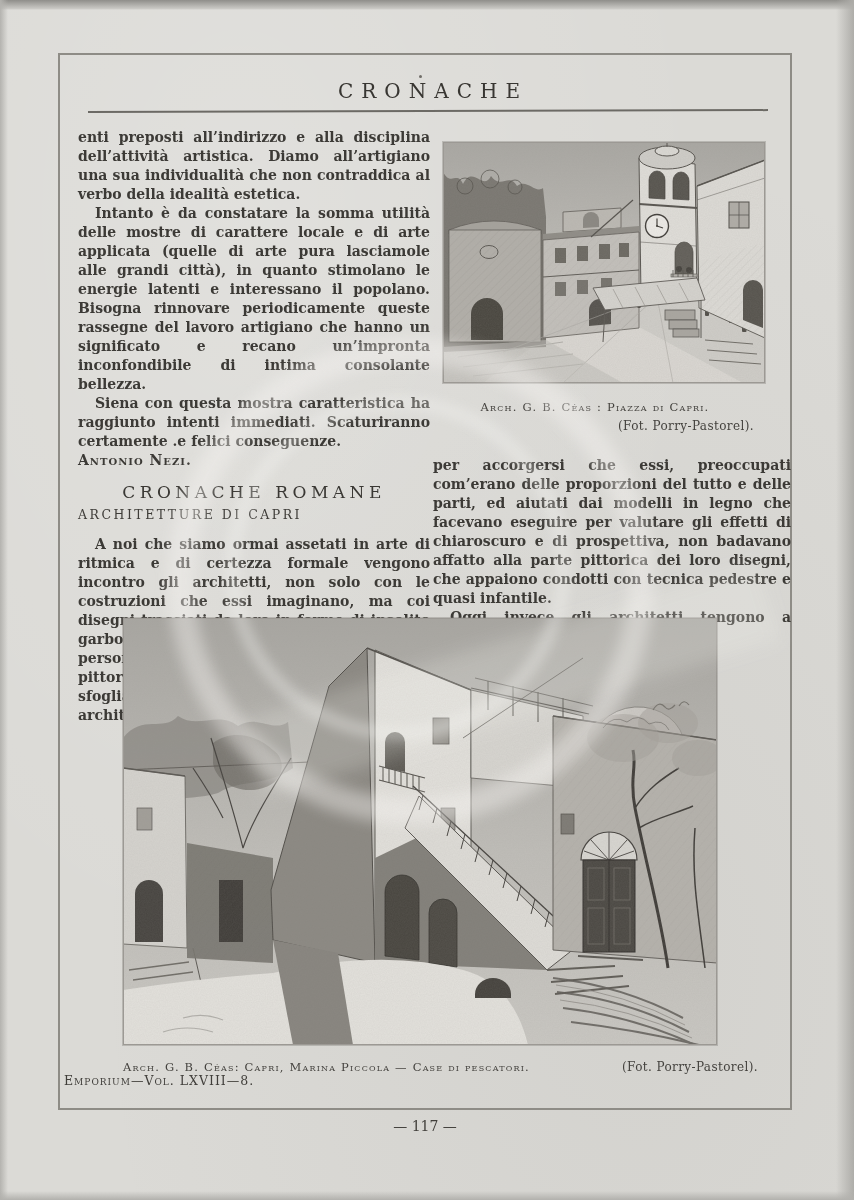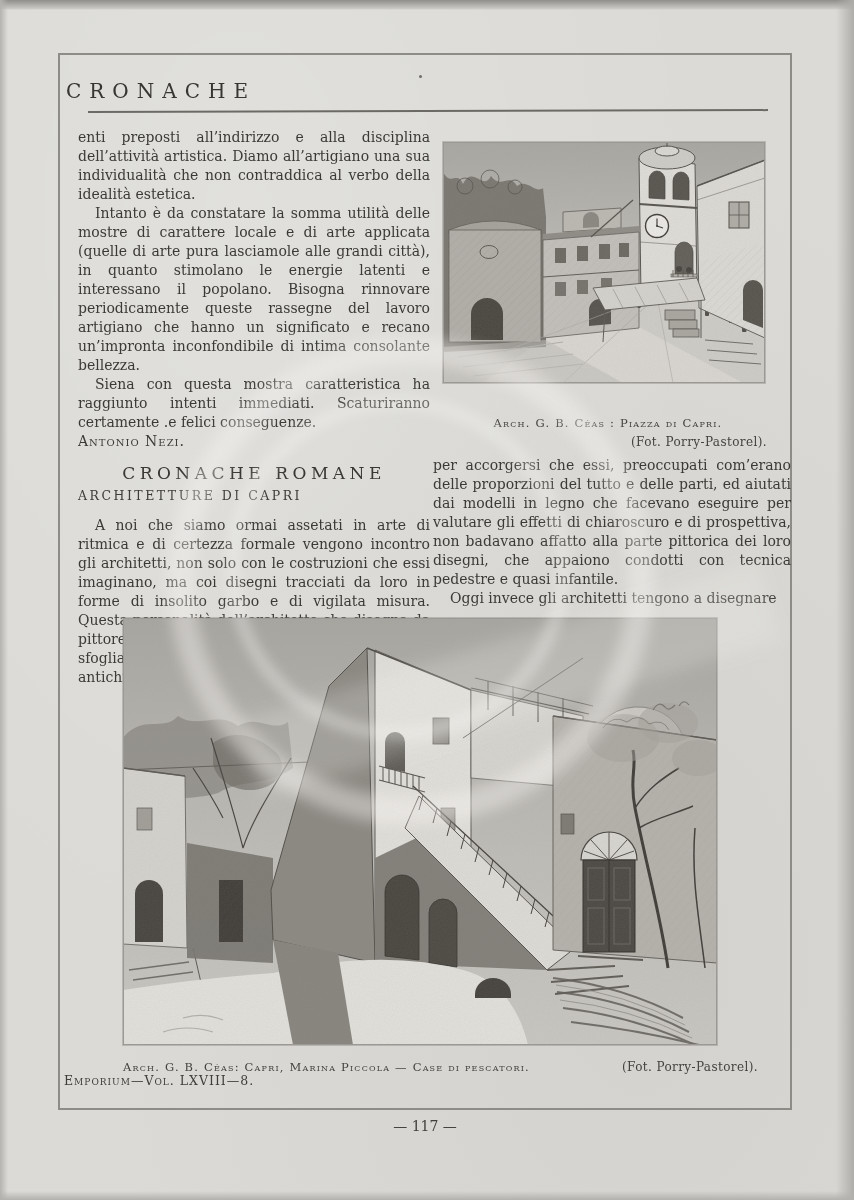--- a/index.html
+++ b/index.html
@@ -12,44 +12,44 @@
         background:linear-gradient(#8f8e8a,#c9c8c4 85%,rgba(219,218,214,0));}
   .edge-left{position:absolute;left:0;top:0;width:8px;height:1200px;
         background:linear-gradient(90deg,#b4b3af,rgba(219,218,214,0));}
   .edge-right{position:absolute;right:0;top:0;width:18px;height:1200px;
         background:linear-gradient(270deg,#aeada9,rgba(219,218,214,0));}
   .edge-bottom{position:absolute;left:0;bottom:0;width:854px;height:9px;
         background:linear-gradient(0deg,#b2b1ad,rgba(219,218,214,0));}
 
   .frame{position:absolute;left:58px;top:53px;width:730px;height:1053px;
         border:2px solid #8e8c86;}
-  .masthead{position:absolute;left:58px;top:79px;width:734px;
+  .masthead{position:absolute;left:58px;top:79px;width:734px;text-align:center;
         font-size:20px;letter-spacing:8px;padding-left:8px;color:#383632;}
   .speck{position:absolute;left:419px;top:75px;width:3px;height:3px;border-radius:50%;background:#6f6d68;}
   .masthead-rule{position:absolute;left:88px;top:110px;width:680px;height:2px;background:#6c6a65;
         transform:rotate(-0.15deg);}
 
   .col{position:absolute;text-align:justify;font-size:14px;line-height:19px;}
-  .col p{margin:0;}
+  .col p{margin:0;font-weight:bold;}
   .col-left{left:78px;top:128px;width:352px;}
   .col-right{left:433px;top:456px;width:358px;}
   p.ind{text-indent:17px;}
   .sig{padding-right:30px;font-variant:small-caps;letter-spacing:1px;margin-top:1px;}
   h2.section{margin:13px 0 3px;text-align:center;font-size:17px;font-weight:400;
         letter-spacing:4.5px;color:#3a3834;}
   h3.section{margin:0 0 11px;text-align:left;font-size:12.5px;font-weight:400;
         letter-spacing:2.5px;color:#3e3c38;}
 
   figure{margin:0;position:absolute;}
   .fig1{left:443px;top:142px;width:322px;height:241px;}
   .fig2{left:123px;top:618px;width:594px;height:427px;}
   figure svg{display:block;outline:1px solid rgba(120,118,112,.35);}
 
   .cap{font-variant:small-caps;letter-spacing:1.2px;font-size:11.5px;color:#44423e;line-height:19px;}
-  .fig1cap{position:absolute;left:447px;top:398px;width:322px;margin-top:16px;}
+  .fig1cap{position:absolute;left:434px;top:398px;width:322px;}
   .fig1cap .capline{text-align:center;}
   .fig1cap .capcredit{text-align:right;padding-right:2px;font-variant:normal;font-size:12px;letter-spacing:.4px;}
   .fig2cap{position:absolute;left:123px;top:1058px;width:594px;text-align:left;}
   .fig2credit{position:absolute;left:600px;top:1058px;width:158px;text-align:right;
         font-size:12px;letter-spacing:.4px;color:#44423e;line-height:19px;}
 
   .footer-vol{position:absolute;left:64px;top:1073px;font-variant:small-caps;
         font-size:12.5px;letter-spacing:1px;color:#403e3a;}
   .footer-page{position:absolute;left:58px;top:1118px;width:734px;text-align:center;
         font-size:14px;color:#403e3a;}

